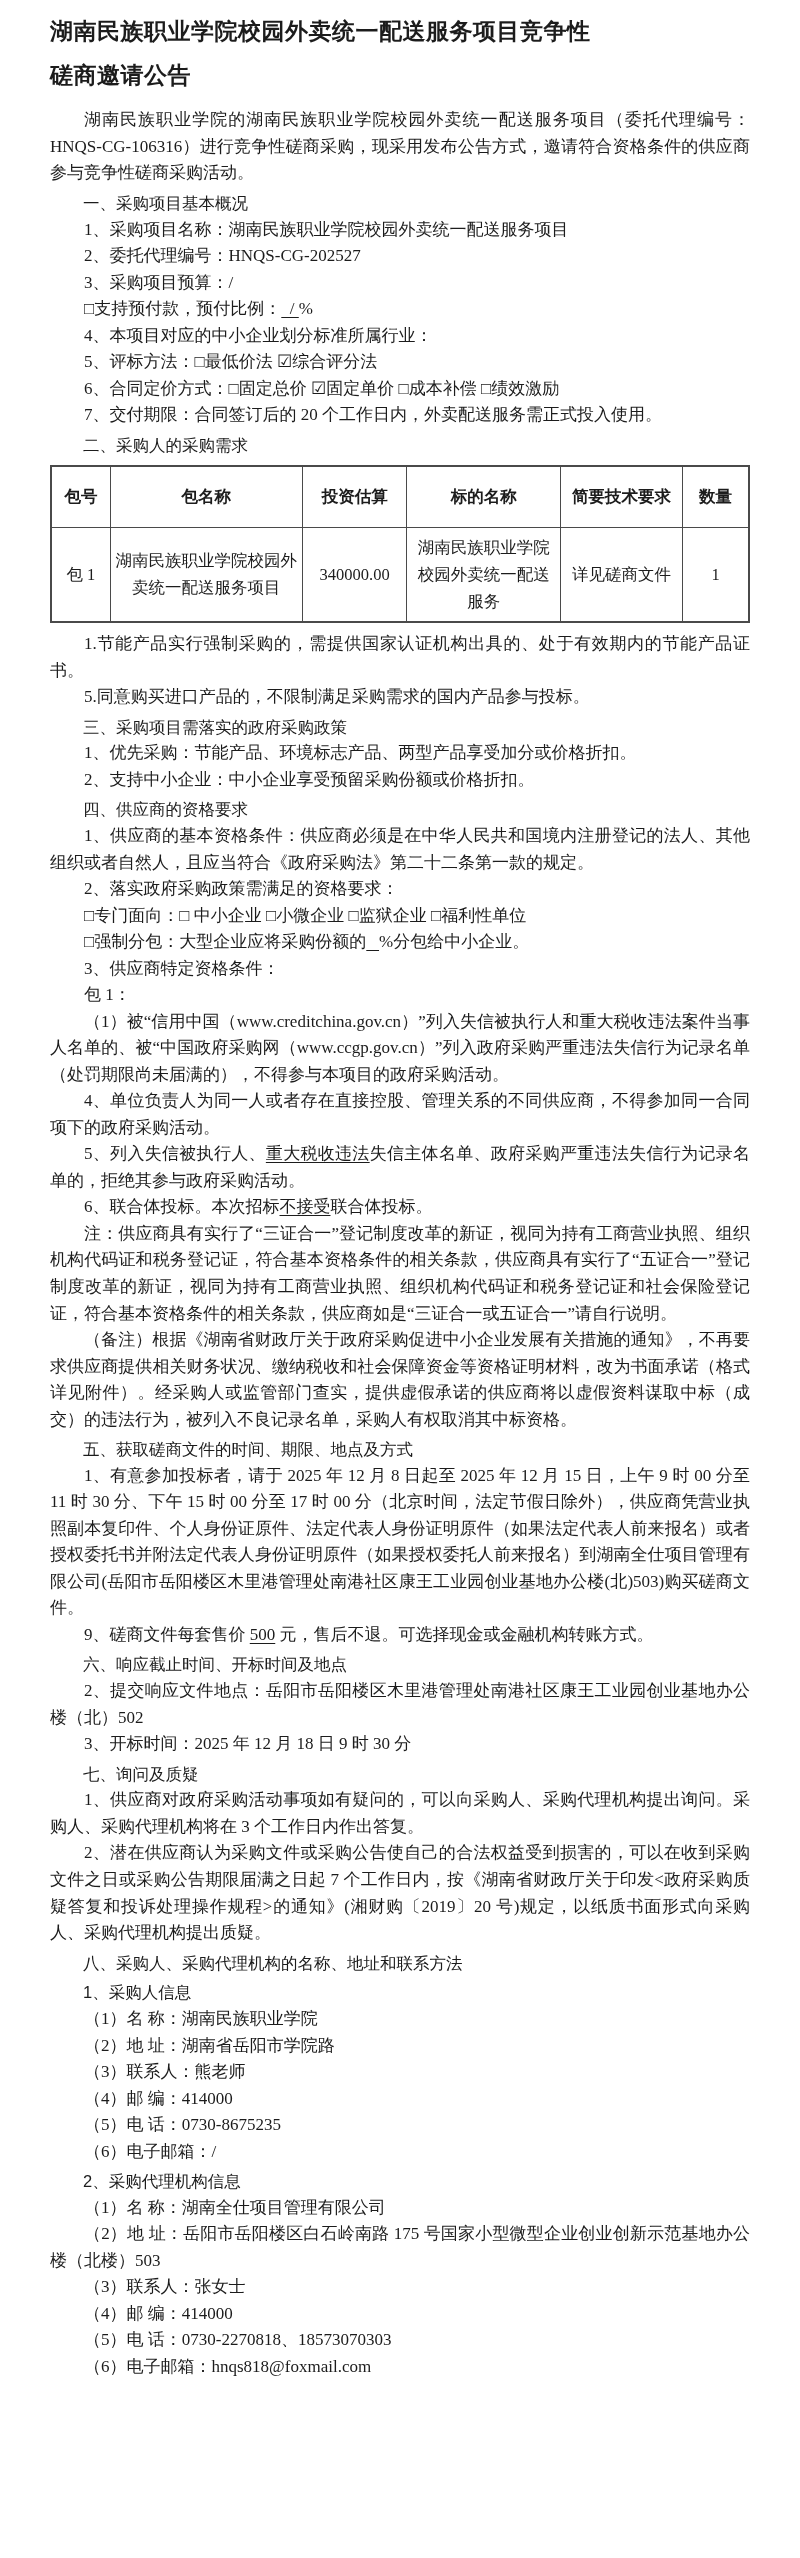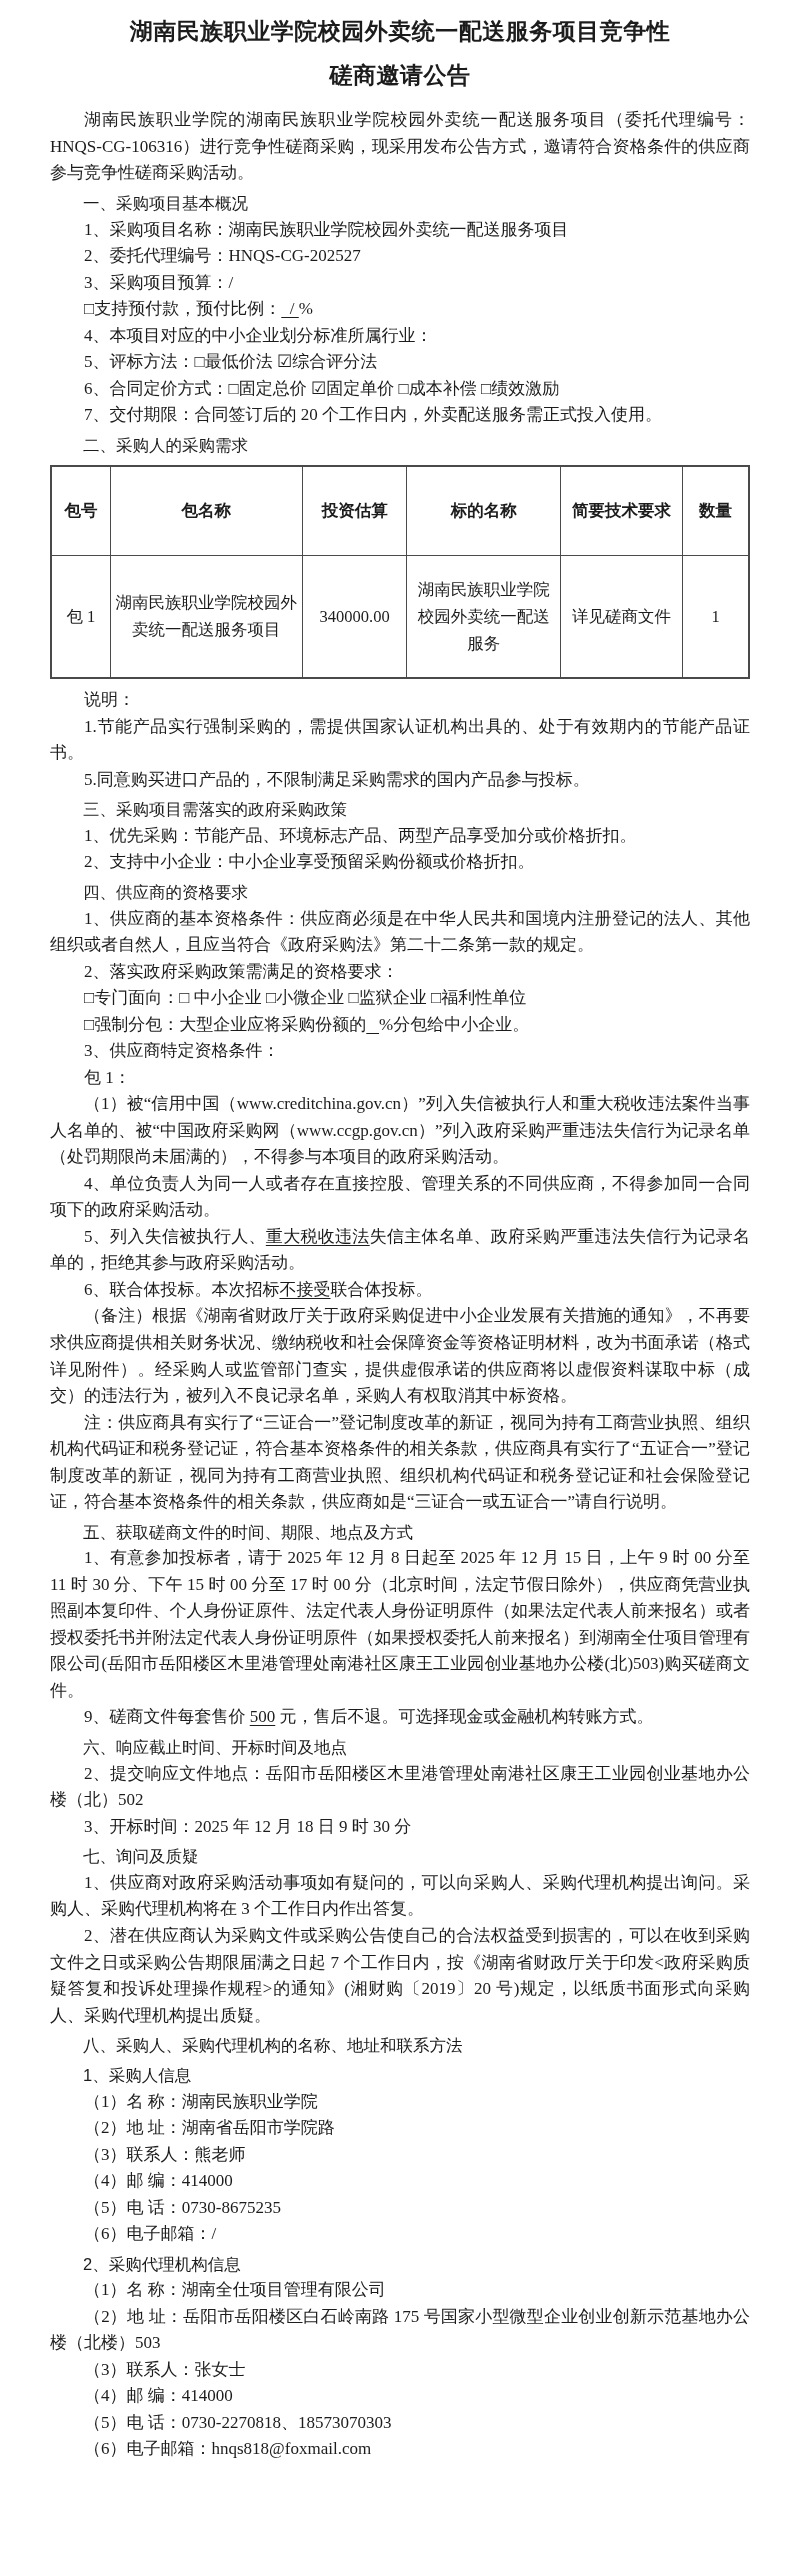--- a/index.html
+++ b/index.html
@@ -13,21 +13,21 @@
     font-size: 17px;
     color: #1c1c1c;
   }
   .doc {
     padding: 10px 50px 30px 50px;
   }
   .doc-title {
     font-family: Liberation Serif, serif;
     font-weight: bold;
     font-size: 23px;
-    text-align: center;
+    text-align: left;
     line-height: 1.9;
     margin: 0 0 10px 0;
     letter-spacing: 0.5px;
   }
   .doc-title .tline { display: block; }
   .para {
     margin: 0;
     text-indent: 2em;
     line-height: 1.56;
     text-align: justify;
@@ -47,21 +47,21 @@
   table.req {
     width: 100%;
     border-collapse: collapse;
     margin: 6px 0 8px 0;
     border: 2px solid #4a4a4a;
   }
   table.req th, table.req td {
     border: 1px solid #4a4a4a;
     text-align: center;
     vertical-align: middle;
-    padding: 20px 4px;
+    padding: 6px 4px;
     line-height: 1.65;
   }
   table.req th {
     font-family: "Liberation Sans", "DejaVu Sans", sans-serif;
     font-weight: bold;
     font-size: 16.5px;
     height: 48px;
   }
   table.req td {
     height: 62px;
@@ -111,39 +111,38 @@
           <tr>
             <td>包 1</td>
             <td>湖南民族职业学院校园外卖统一配送服务项目</td>
             <td>340000.00</td>
             <td>湖南民族职业学院校园外卖统一配送服务</td>
             <td>详见磋商文件</td>
             <td>1</td>
           </tr>
         </tbody>
       </table>
-      <p class="para">说明：</p>
       <p class="para">1.节能产品实行强制采购的，需提供国家认证机构出具的、处于有效期内的节能产品证书。</p>
       <p class="para">5.同意购买进口产品的，不限制满足采购需求的国内产品参与投标。</p>
       <p class="h">三、采购项目需落实的政府采购政策</p>
       <p class="para">1、优先采购：节能产品、环境标志产品、两型产品享受加分或价格折扣。</p>
       <p class="para">2、支持中小企业：中小企业享受预留采购份额或价格折扣。</p>
       <p class="h">四、供应商的资格要求</p>
       <p class="para">1、供应商的基本资格条件：供应商必须是在中华人民共和国境内注册登记的法人、其他组织或者自然人，且应当符合《政府采购法》第二十二条第一款的规定。</p>
       <p class="para">2、落实政府采购政策需满足的资格要求：</p>
       <p class="para">□专门面向：□ 中小企业 □小微企业 □监狱企业 □福利性单位</p>
       <p class="para"><span>□强制分包：大型企业应将采购份额的</span><span class="u">&nbsp;&nbsp;&nbsp;</span><span>%分包给中小企业。</span></p>
       <p class="para">3、供应商特定资格条件：</p>
       <p class="para">包 1：</p>
       <p class="para">（1）被“信用中国（www.creditchina.gov.cn）”列入失信被执行人和重大税收违法案件当事人名单的、被“中国政府采购网（www.ccgp.gov.cn）”列入政府采购严重违法失信行为记录名单（处罚期限尚未届满的），不得参与本项目的政府采购活动。</p>
       <p class="para">4、单位负责人为同一人或者存在直接控股、管理关系的不同供应商，不得参加同一合同项下的政府采购活动。</p>
       <p class="para"><span>5、列入失信被执行人、</span><span class="u">重大税收违法</span><span>失信主体名单、政府采购严重违法失信行为记录名单的，拒绝其参与政府采购活动。</span></p>
       <p class="para"><span>6、联合体投标。本次招标</span><span class="u">不接受</span><span>联合体投标。</span></p>
+      <p class="para">注：供应商具有实行了“三证合一”登记制度改革的新证，视同为持有工商营业执照、组织机构代码证和税务登记证，符合基本资格条件的相关条款，供应商具有实行了“五证合一”登记制度改革的新证，视同为持有工商营业执照、组织机构代码证和税务登记证和社会保险登记证，符合基本资格条件的相关条款，供应商如是“三证合一或五证合一”请自行说明。</p>
       <p class="para">（备注）根据《湖南省财政厅关于政府采购促进中小企业发展有关措施的通知》，不再要求供应商提供相关财务状况、缴纳税收和社会保障资金等资格证明材料，改为书面承诺（格式详见附件）。经采购人或监管部门查实，提供虚假承诺的供应商将以虚假资料谋取中标（成交）的违法行为，被列入不良记录名单，采购人有权取消其中标资格。</p>
-      <p class="para">注：供应商具有实行了“三证合一”登记制度改革的新证，视同为持有工商营业执照、组织机构代码证和税务登记证，符合基本资格条件的相关条款，供应商具有实行了“五证合一”登记制度改革的新证，视同为持有工商营业执照、组织机构代码证和税务登记证和社会保险登记证，符合基本资格条件的相关条款，供应商如是“三证合一或五证合一”请自行说明。</p>
       <p class="h">五、获取磋商文件的时间、期限、地点及方式</p>
       <p class="para">1、有意参加投标者，请于 2025 年 12 月 8 日起至 2025 年 12 月 15 日，上午 9 时 00 分至 11 时 30 分、下午 15 时 00 分至 17 时 00 分（北京时间，法定节假日除外），供应商凭营业执照副本复印件、个人身份证原件、法定代表人身份证明原件（如果法定代表人前来报名）或者授权委托书并附法定代表人身份证明原件（如果授权委托人前来报名）到湖南全仕项目管理有限公司(岳阳市岳阳楼区木里港管理处南港社区康王工业园创业基地办公楼(北)503)购买磋商文件。</p>
       <p class="para"><span>9、磋商文件每套售价 </span><span class="u">500</span><span> 元，售后不退。可选择现金或金融机构转账方式。</span></p>
       <p class="h">六、响应截止时间、开标时间及地点</p>
       <p class="para">2、提交响应文件地点：岳阳市岳阳楼区木里港管理处南港社区康王工业园创业基地办公楼（北）502</p>
       <p class="para">3、开标时间：2025 年 12 月 18 日 9 时 30 分</p>
       <p class="h">七、询问及质疑</p>
       <p class="para">1、供应商对政府采购活动事项如有疑问的，可以向采购人、采购代理机构提出询问。采购人、采购代理机构将在 3 个工作日内作出答复。</p>
       <p class="para">2、潜在供应商认为采购文件或采购公告使自己的合法权益受到损害的，可以在收到采购文件之日或采购公告期限届满之日起 7 个工作日内，按《湖南省财政厅关于印发&lt;政府采购质疑答复和投诉处理操作规程&gt;的通知》(湘财购〔2019〕20 号)规定，以纸质书面形式向采购人、采购代理机构提出质疑。</p>
       <p class="h">八、采购人、采购代理机构的名称、地址和联系方法</p>

